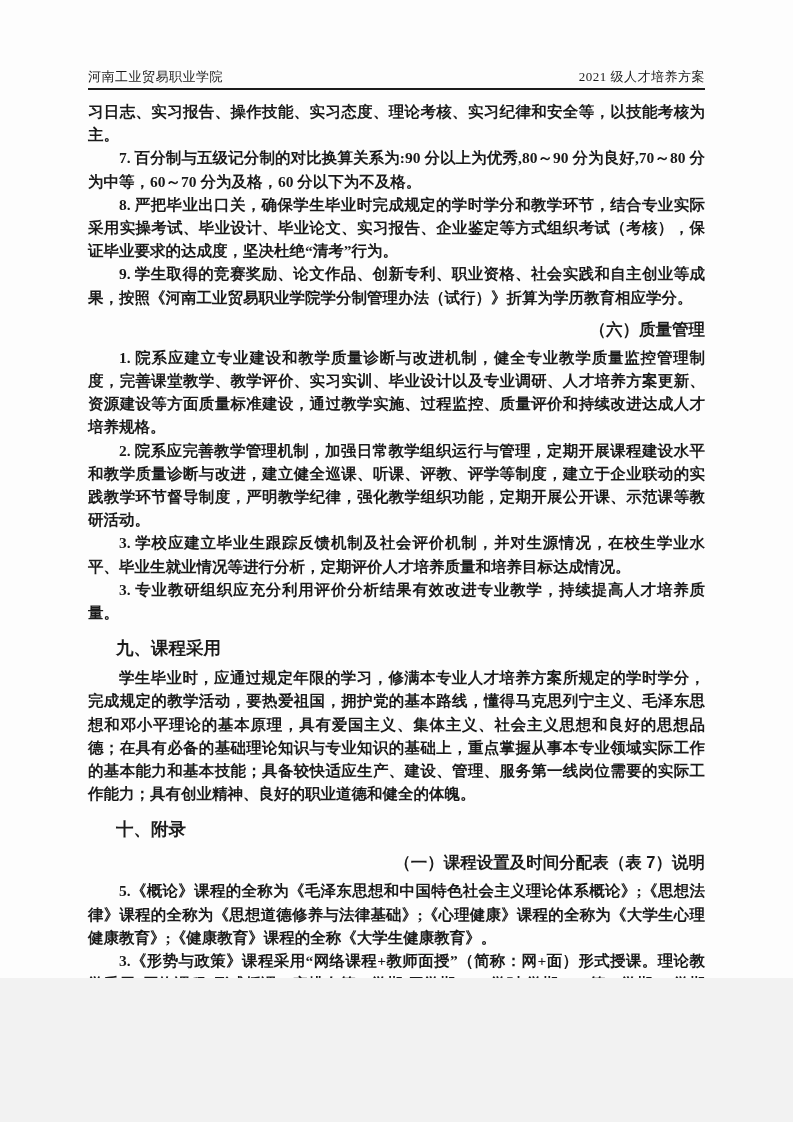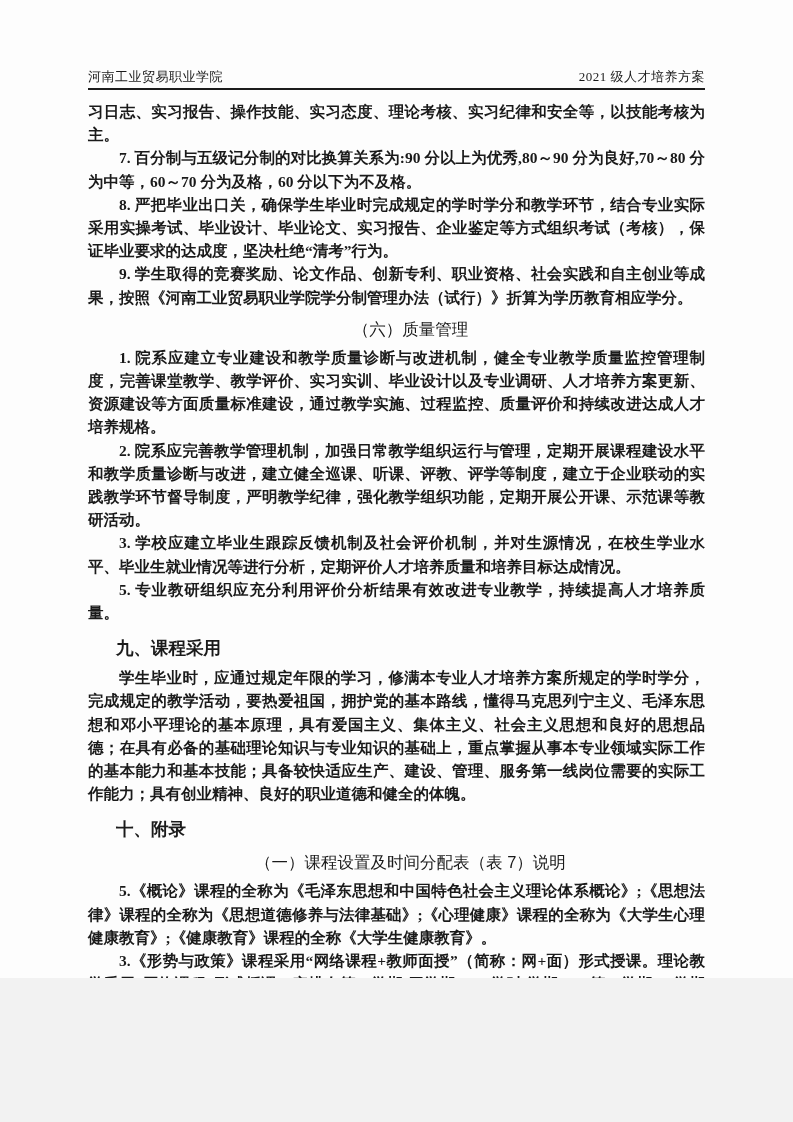--- a/index.html
+++ b/index.html
@@ -60,25 +60,25 @@
     font-size: 17.5px;
     font-weight: bold;
     line-height: 26px;
     margin: 11px 0 5px 0;
     padding-left: 28px;
     text-align: left;
   }
   .content h3 {
     font-family: "Liberation Sans", "DejaVu Sans", sans-serif;
     font-size: 16.5px;
-    font-weight: normal;
+    font-weight: bold;
     line-height: 24px;
     margin: 8px 0 5px 0;
     padding-left: 28px;
-    text-align: center;
+    text-align: right;
   }
   .footer {
     position: absolute;
     right: 88px;
     top: 1034px;
     font-size: 13.5px;
     letter-spacing: 1px;
     color: #c2410c;
   }
 </style>
@@ -95,21 +95,21 @@
 
   <div class="content">
     <p class="no-indent">习日志、实习报告、操作技能、实习态度、理论考核、实习纪律和安全等，以技能考核为主。</p>
     <p>7. 百分制与五级记分制的对比换算关系为:90 分以上为优秀,80～90 分为良好,70～80 分为中等，60～70 分为及格，60 分以下为不及格。</p>
     <p>8. 严把毕业出口关，确保学生毕业时完成规定的学时学分和教学环节，结合专业实际采用实操考试、毕业设计、毕业论文、实习报告、企业鉴定等方式组织考试（考核），保证毕业要求的达成度，坚决杜绝“清考”行为。</p>
     <p>9. 学生取得的竞赛奖励、论文作品、创新专利、职业资格、社会实践和自主创业等成果，按照《河南工业贸易职业学院学分制管理办法（试行）》折算为学历教育相应学分。</p>
     <h3>（六）质量管理</h3>
     <p>1. 院系应建立专业建设和教学质量诊断与改进机制，健全专业教学质量监控管理制度，完善课堂教学、教学评价、实习实训、毕业设计以及专业调研、人才培养方案更新、资源建设等方面质量标准建设，通过教学实施、过程监控、质量评价和持续改进达成人才培养规格。</p>
     <p>2. 院系应完善教学管理机制，加强日常教学组织运行与管理，定期开展课程建设水平和教学质量诊断与改进，建立健全巡课、听课、评教、评学等制度，建立于企业联动的实践教学环节督导制度，严明教学纪律，强化教学组织功能，定期开展公开课、示范课等教研活动。</p>
     <p>3. 学校应建立毕业生跟踪反馈机制及社会评价机制，并对生源情况，在校生学业水平、毕业生就业情况等进行分析，定期评价人才培养质量和培养目标达成情况。</p>
-    <p>5. 专业教研组织应充分利用评价分析结果有效改进专业教学，持续提高人才培养质量。</p>
+    <p>3. 专业教研组织应充分利用评价分析结果有效改进专业教学，持续提高人才培养质量。</p>
     <h2>九、课程采用</h2>
     <p>学生毕业时，应通过规定年限的学习，修满本专业人才培养方案所规定的学时学分，完成规定的教学活动，要热爱祖国，拥护党的基本路线，懂得马克思列宁主义、毛泽东思想和邓小平理论的基本原理，具有爱国主义、集体主义、社会主义思想和良好的思想品德；在具有必备的基础理论知识与专业知识的基础上，重点掌握从事本专业领域实际工作的基本能力和基本技能；具备较快适应生产、建设、管理、服务第一线岗位需要的实际工作能力；具有创业精神、良好的职业道德和健全的体魄。</p>
     <h2>十、附录</h2>
     <h3>（一）课程设置及时间分配表（表 7）说明</h3>
     <p>5.《概论》课程的全称为《毛泽东思想和中国特色社会主义理论体系概论》;《思想法律》课程的全称为《思想道德修养与法律基础》;《心理健康》课程的全称为《大学生心理健康教育》;《健康教育》课程的全称《大学生健康教育》。</p>
     <p>3.《形势与政策》课程采用“网络课程+教师面授”（简称：网+面）形式授课。理论教学采用“网络课程”形式授课，安排在第一学期-四学期（18 学时/学期）；第一学期-二学期 16 学时中各有 8 学时实践教学，采用讲座、报告、参观、考察等“教师面授”形式授课，由思想政治理论教学部负责教学活动。</p>
   </div>
 
   <div class="footer">
     <span>– 113 –</span>

